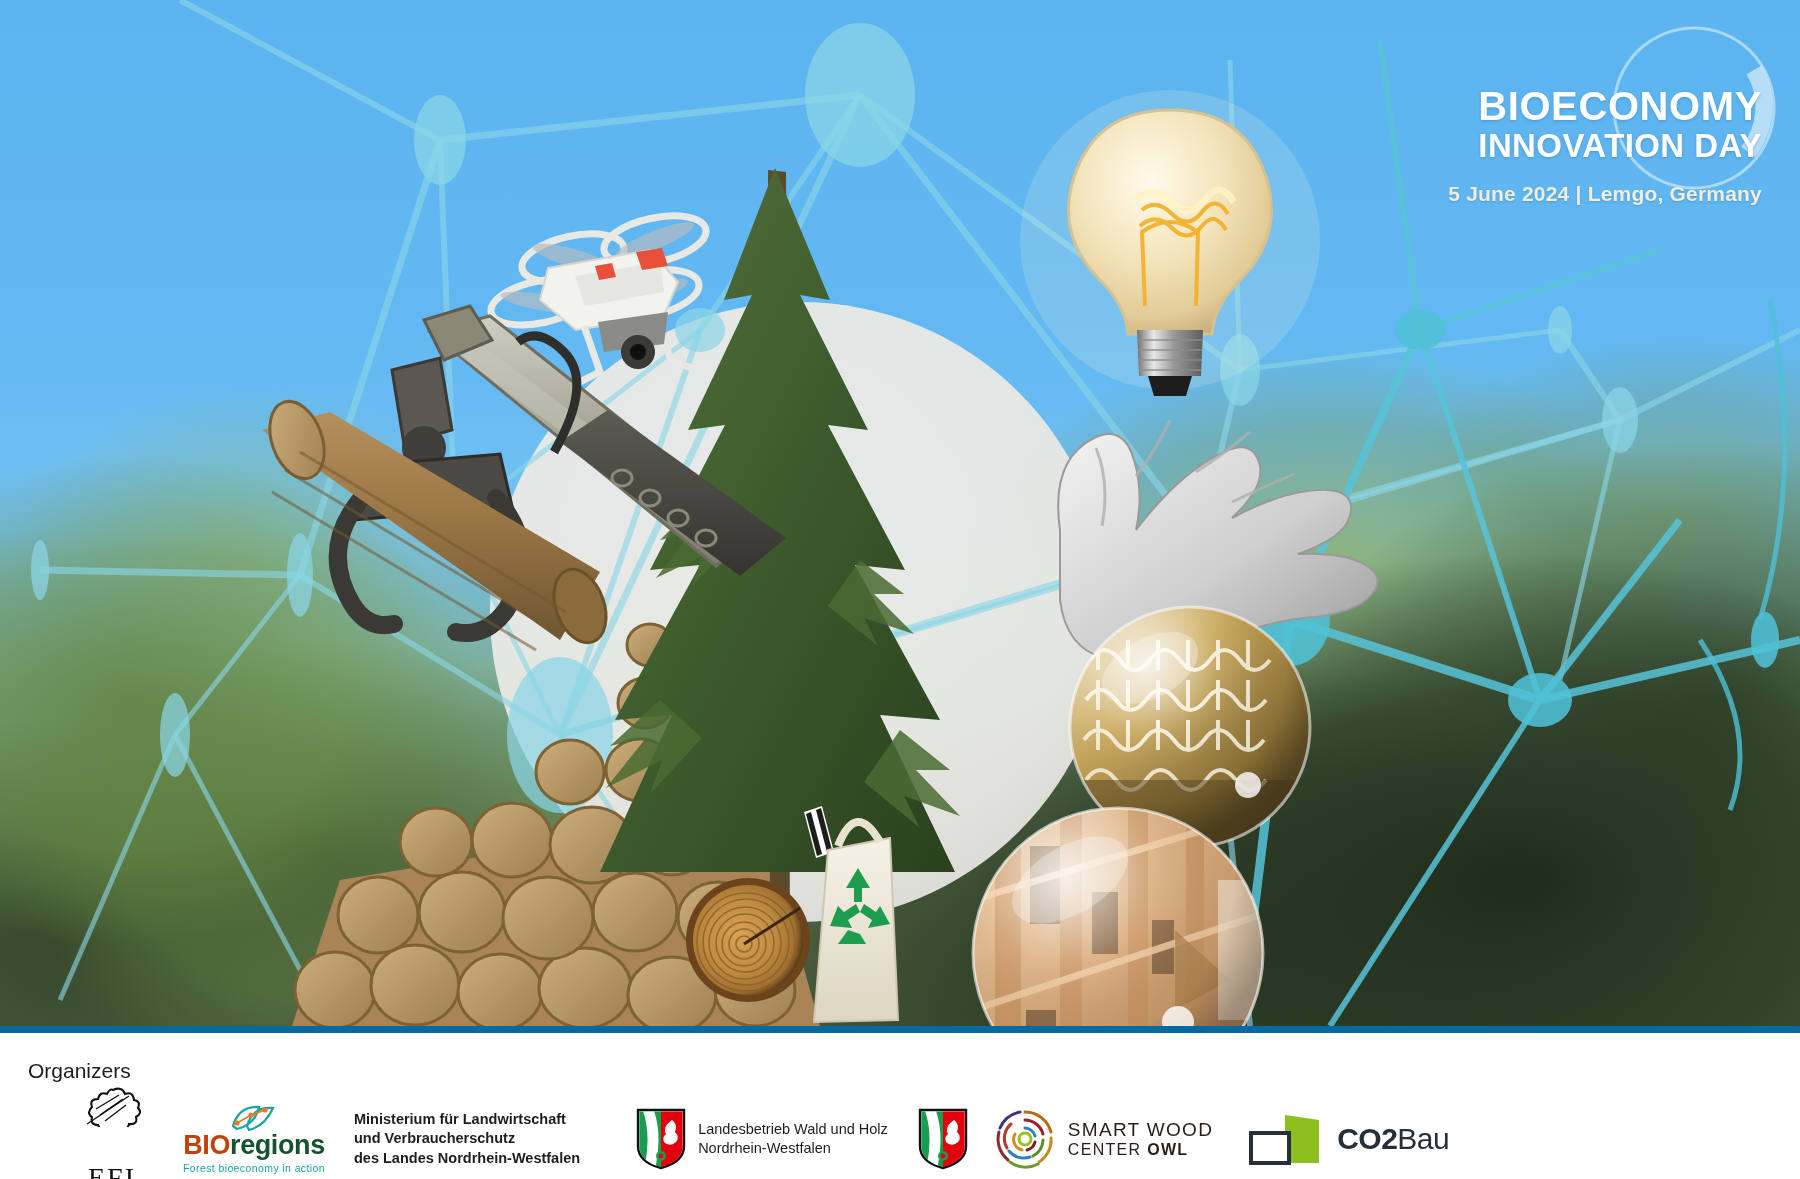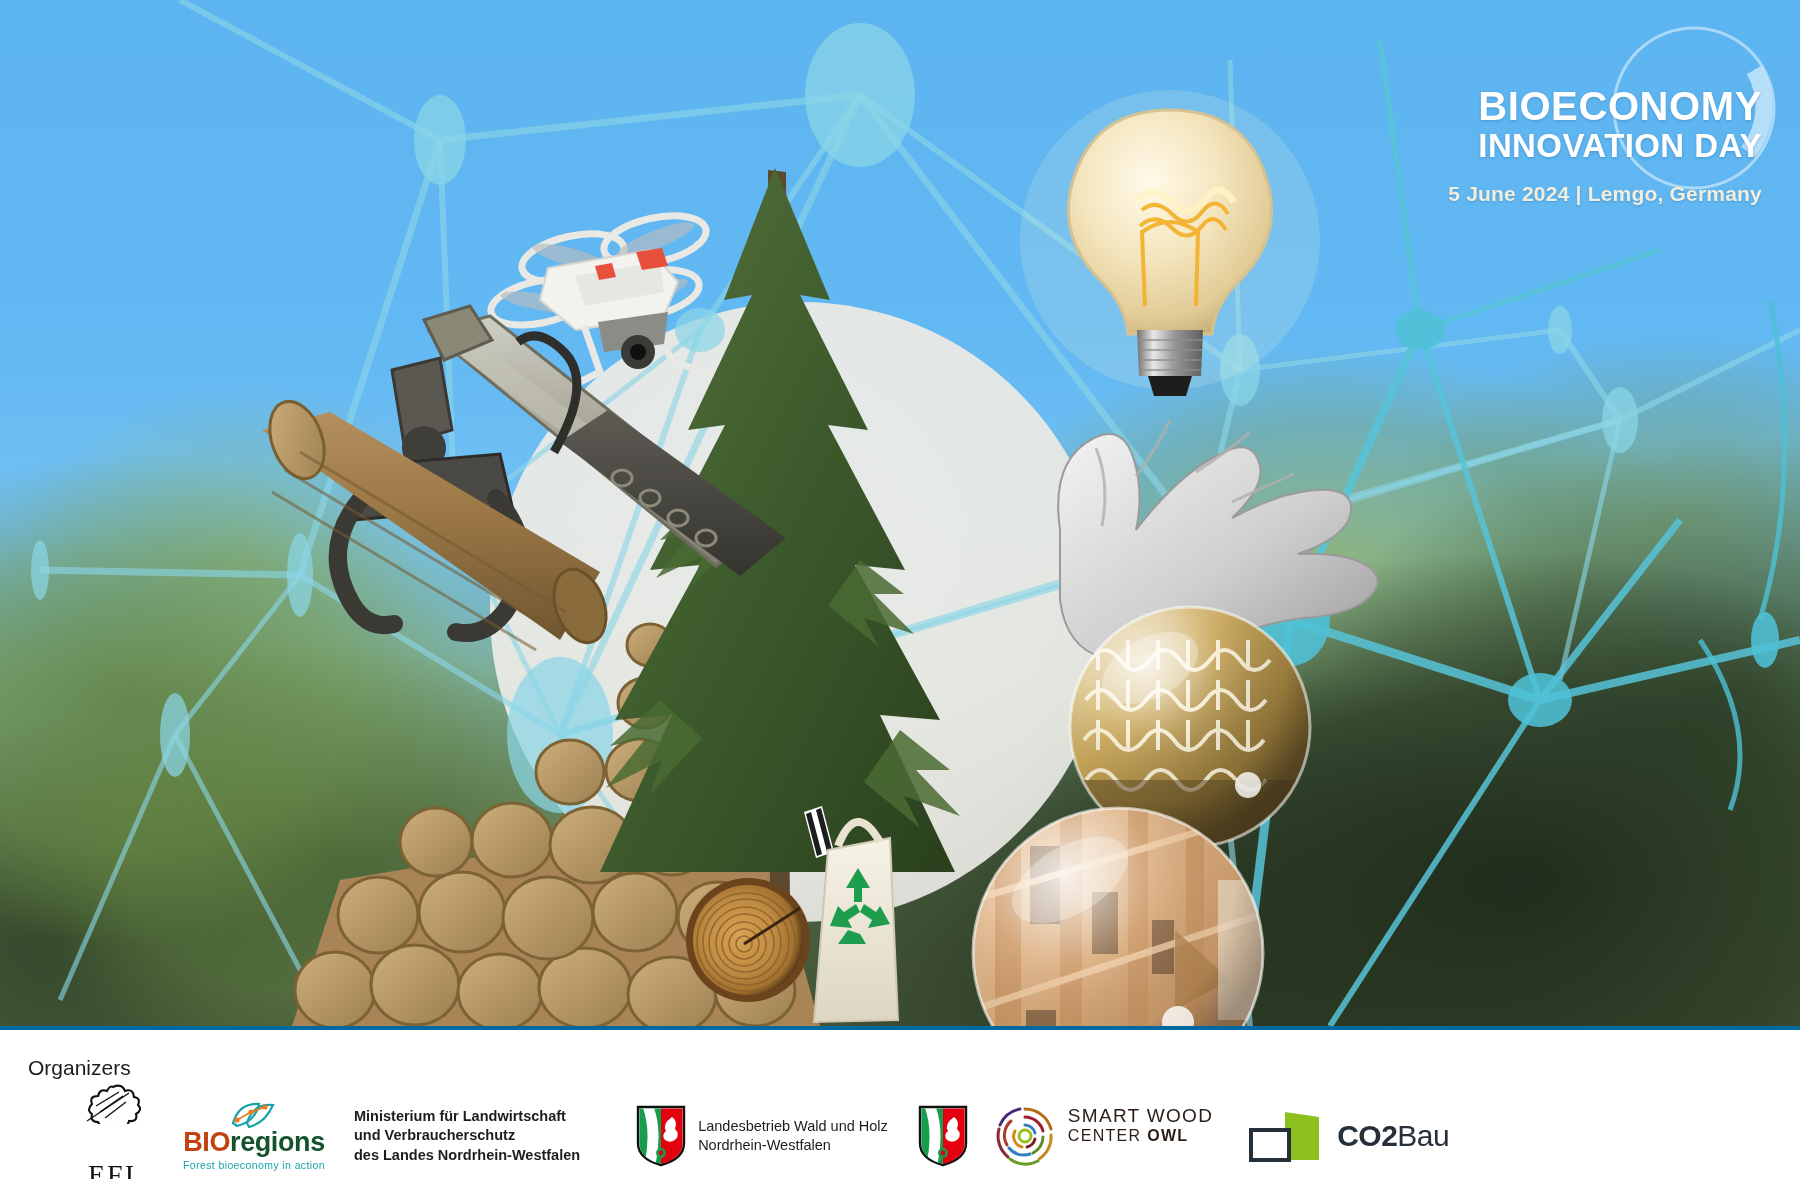--- a/index.html
+++ b/index.html
@@ -52,21 +52,21 @@
   .t-date {
     font-size:21px; font-weight:600; letter-spacing:.2px; color:#f2eedd; line-height:1.5;
     text-shadow:0 1px 2px rgba(40,90,140,.3);
     margin-top:12px;
   }
   .ring-mark { position:absolute; right:16px; top:18px; width:180px; height:180px; z-index:35; }
 
   
   .organizers {
     position:absolute; left:0; top:1026px; width:1800px; height:153px; background:#ffffff;
-    border-top:4px solid #0369a1;
+    border-top:7px solid #0369a1;
   }
   .org-title { position:absolute; left:28px; top:26px; font-size:21px; color:#1d1d1b; font-weight:400; }
   .org-row { position:absolute; left:28px; top:66px; width:1330px; height:80px; display:flex; align-items:center; gap:0px; }
 
   .logo { display:flex; align-items:center; flex:none; }
 
   
   .efi { width:96px; margin-left:36px; display:flex; flex-direction:column; align-items:center;gap:37px; }
   .efi-word { font-family:"Liberation Serif", serif; font-size:28px; letter-spacing:2px; color:#111; line-height:1; }
 
@@ -82,21 +82,21 @@
   .ministry .txt { font-size:14.5px; font-weight:700; color:#1d1d1b; line-height:1.33; }
 
   
   .lwh { margin-left:56px; display:flex; align-items:center; gap:12px; }
   .lwh .txt { font-size:14.5px; font-weight:400; color:#1d1d1b; line-height:1.33; }
 
   
   .crest-alone { margin-left:30px; }
 
   
-  .swc { margin-left:26px; display:flex; align-items:flex-start; gap:12px; }
+  .swc { margin-left:26px; display:flex; align-items:center; gap:12px; }
   .swc .l1 { font-size:19px; letter-spacing:1.3px; color:#2b1d16; font-weight:400; line-height:1.16; }
   .swc .l2 { font-size:16px; letter-spacing:1.3px; color:#2b1d16; line-height:1.16; }
   .swc .l2 b { font-weight:700; }
 
   
   .co2 { margin-left:34px; display:flex; align-items:center; gap:14px; }
   .co2 .word { font-size:30px; color:#25303a; line-height:1; letter-spacing:-.5px; }
   .co2 .word b { font-weight:700;margin-top:33px; }
   .co2 .word span { font-weight:400; }
 </style>

